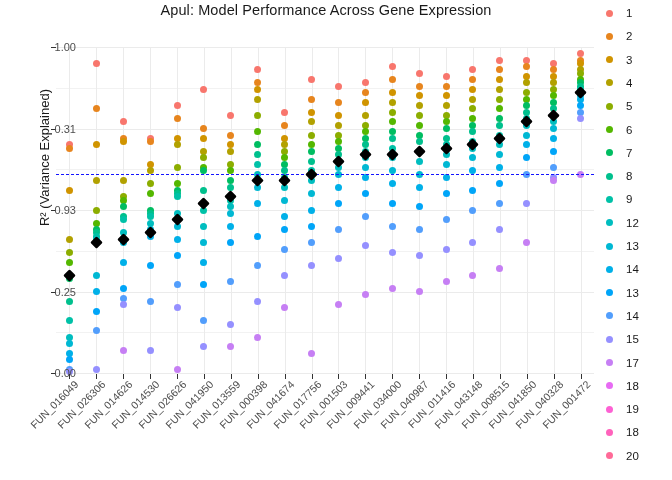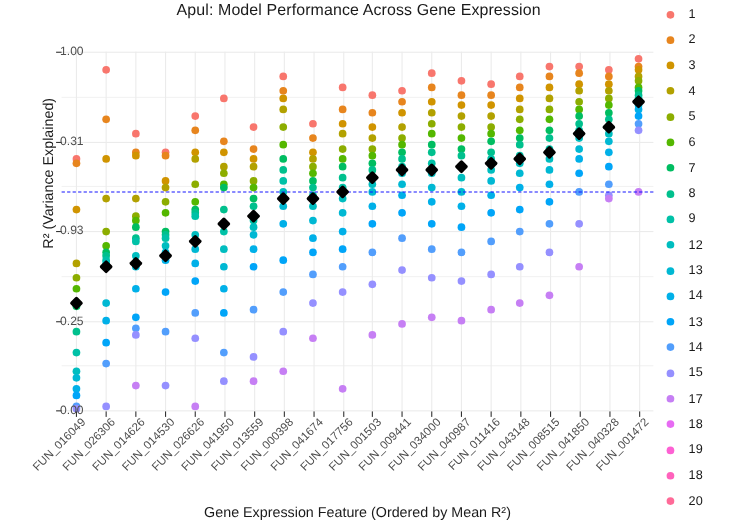--- a/index.html
+++ b/index.html
@@ -480,21 +480,20 @@
       <div class="xtick-mark" style="left: 499.85px;"></div>
       <div class="xtick-label" style="left: 302.85px; width: 200px;">FUN_008515</div>
       <div class="xtick-mark" style="left: 526.75px;"></div>
       <div class="xtick-label" style="left: 329.75px; width: 200px;">FUN_041850</div>
       <div class="xtick-mark" style="left: 553.65px;"></div>
       <div class="xtick-label" style="left: 356.65px; width: 200px;">FUN_040328</div>
       <div class="xtick-mark" style="left: 580.55px;"></div>
       <div class="xtick-label" style="left: 383.55px; width: 200px;">FUN_001472</div>
     </div>
 
-  <div class="x-axis-title">Gene Expression Feature (Ordered by Mean R²)</div>
 
   <div class="legend" id="legend">
       <div class="legend-row" style="top: 2px;">
         <span class="legend-key">
           <span class="legend-dot" style="background: rgb(248, 118, 109);"></span>
         </span>
         <span class="legend-label">1</span>
       </div>
       <div class="legend-row" style="top: 25.3px;">
         <span class="legend-key">

